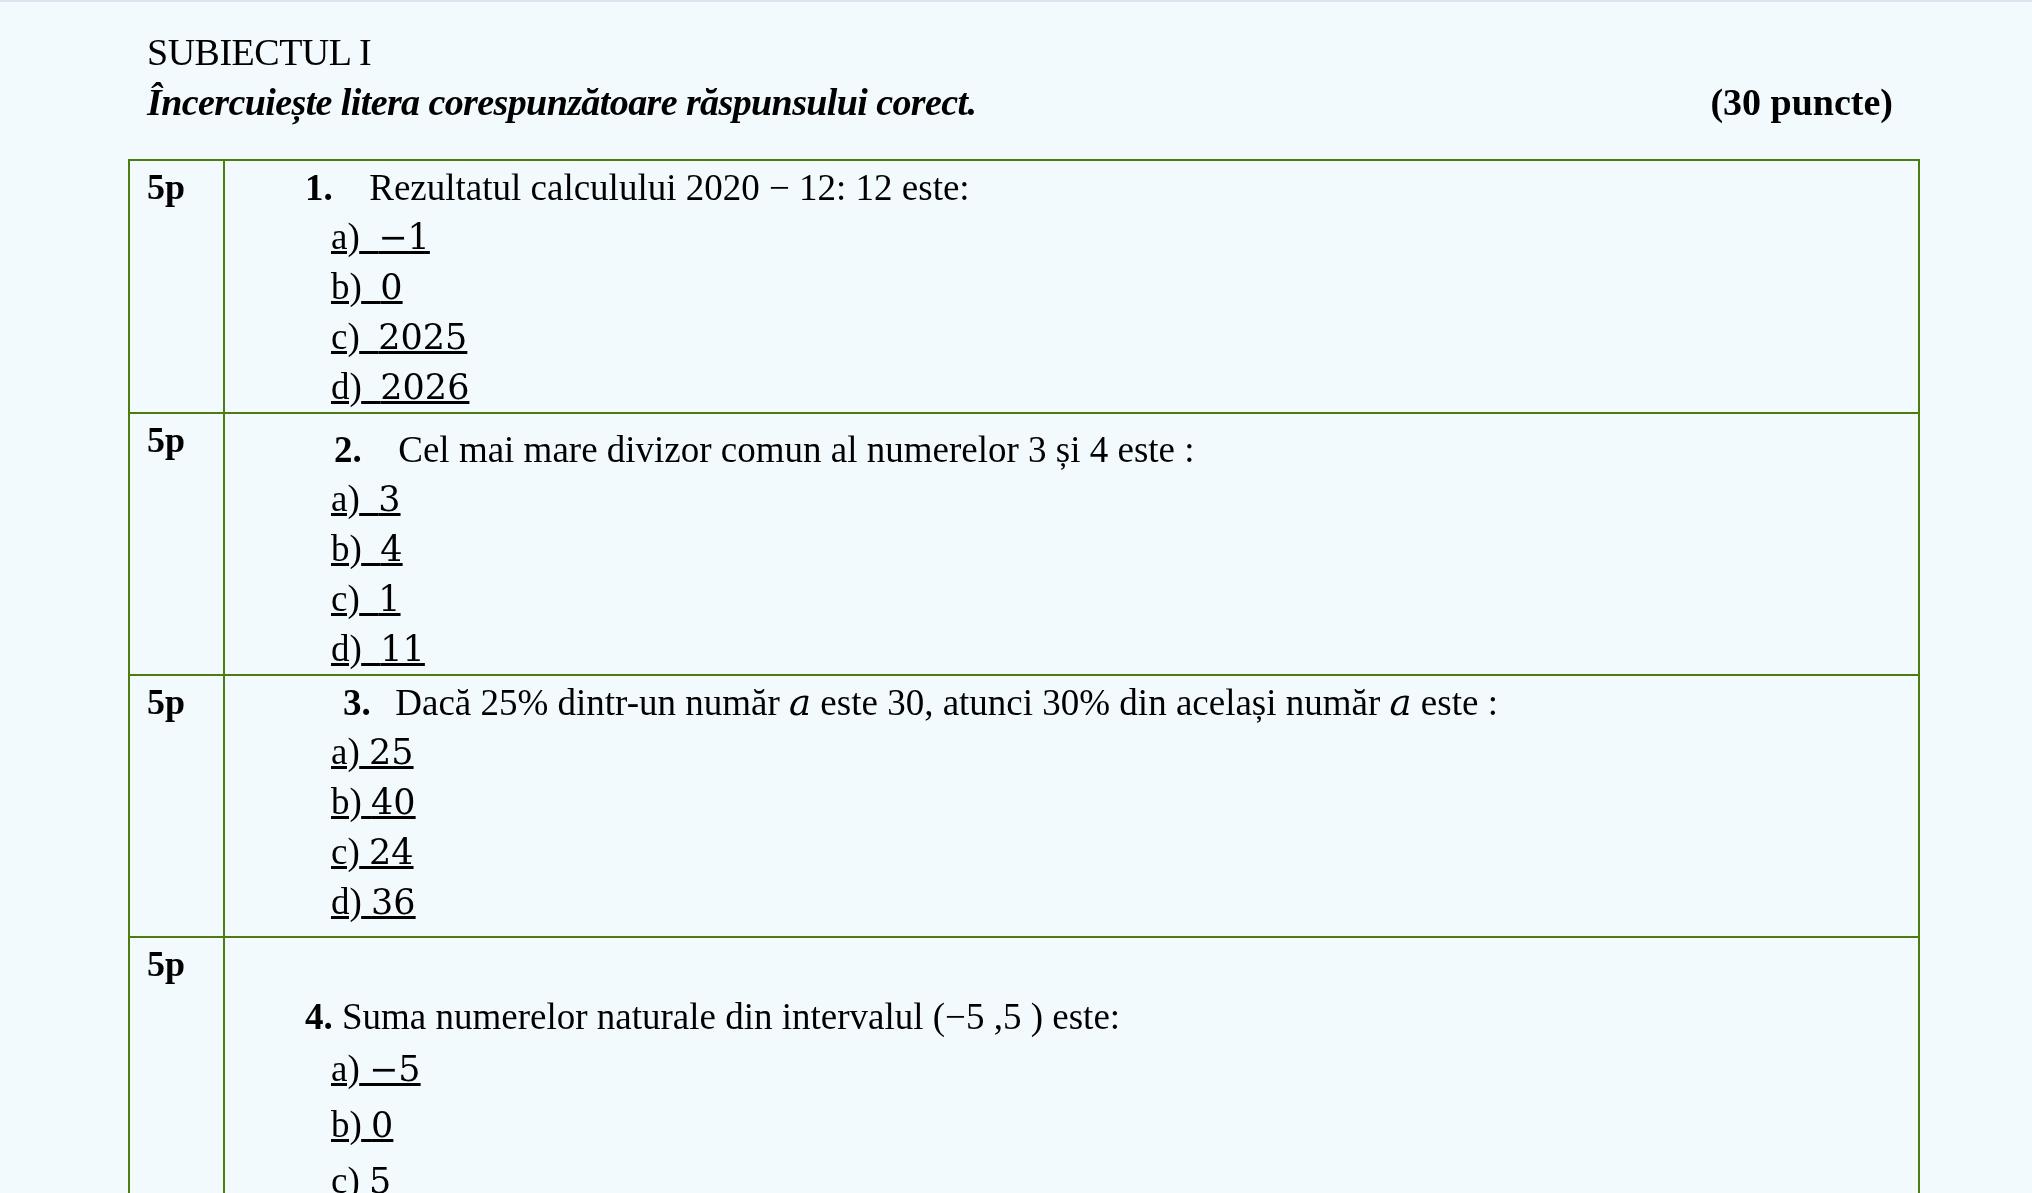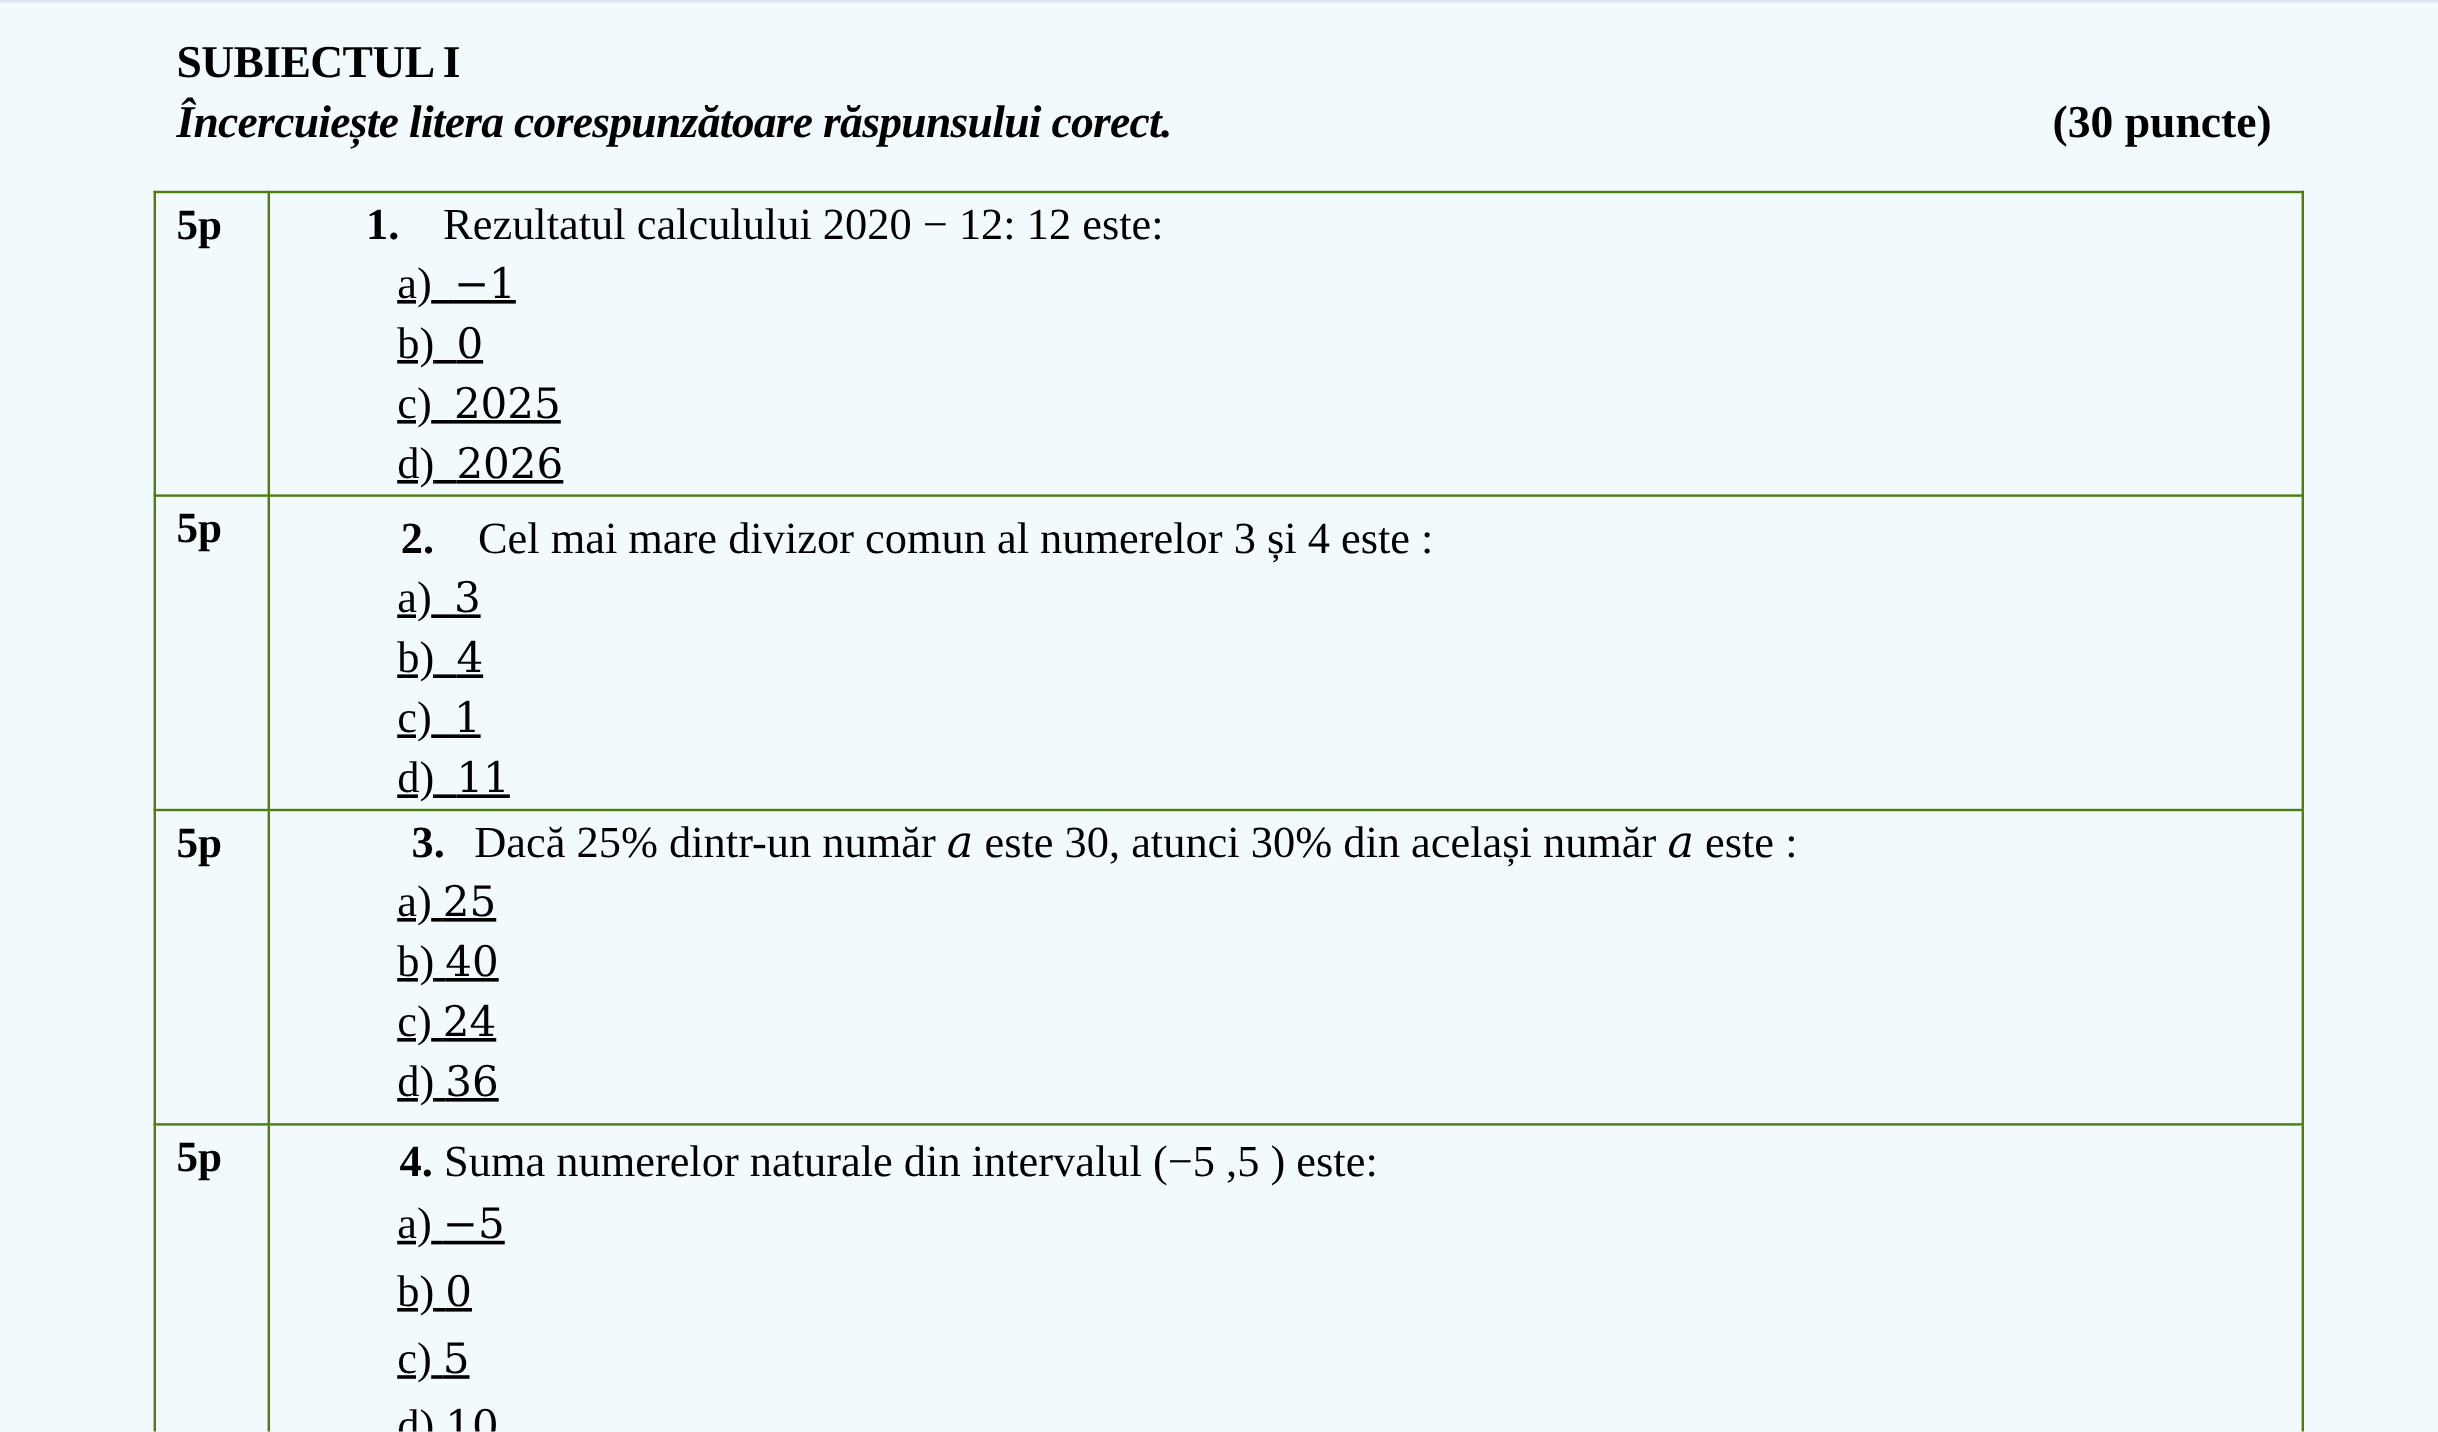--- a/index.html
+++ b/index.html
@@ -7,21 +7,21 @@
     width:2032px; height:1193px; overflow:hidden;
     background:#f3fafe;
     border-top:2px solid #dde4ef;
     box-sizing:border-box;
     font-family:"Liberation Serif", "DejaVu Serif", serif;
     color:#000;
     position:relative;
   }
   .title {
     position:absolute; left:147px; top:28px;
-    font-weight:bold; font-size:38px; letter-spacing:-0.5px;
+    font-weight:normal; font-size:38px; letter-spacing:-0.5px;
   }
   .instruction {
     position:absolute; left:147px; top:78px;
     font-weight:bold; font-style:italic; font-size:38px; letter-spacing:-0.6px;
   }
   .points-total {
     position:absolute; right:139px; top:78px;
     font-weight:bold; font-size:38px;
   }
   .qtable {
@@ -101,21 +101,21 @@
       <div class="opt"><span>b)</span>&nbsp;<span class="val">40</span></div>
       <div class="opt"><span>c)</span>&nbsp;<span class="val">24</span></div>
       <div class="opt"><span>d)</span>&nbsp;<span class="val">36</span></div>
     </td>
   </tr>
   <tr class="row4">
     <td class="pts-cell">
           <span class="pts">5p</span>
         </td>
     <td class="qcell">
-      <div class="qline" style="padding-left:108px;padding-top:6px;">
+      <div class="qline" style="padding-left:80px;padding-top:6px;margin-top:48px;">
         <span class="qnum">4.</span>
         <span>Suma numerelor naturale din intervalul (−5 ,5 ) este:</span>
       </div>
       <div class="opt r4opt"><span>a)</span> <span class="val">−5</span></div>
       <div class="opt r4opt"><span>b)</span> <span class="val">0</span></div>
       <div class="opt r4opt"><span>c)</span> <span class="val">5</span></div>
       <div class="opt r4opt"><span>d)</span> <span class="val">10</span></div>
     </td>
   </tr>
 </tbody>

